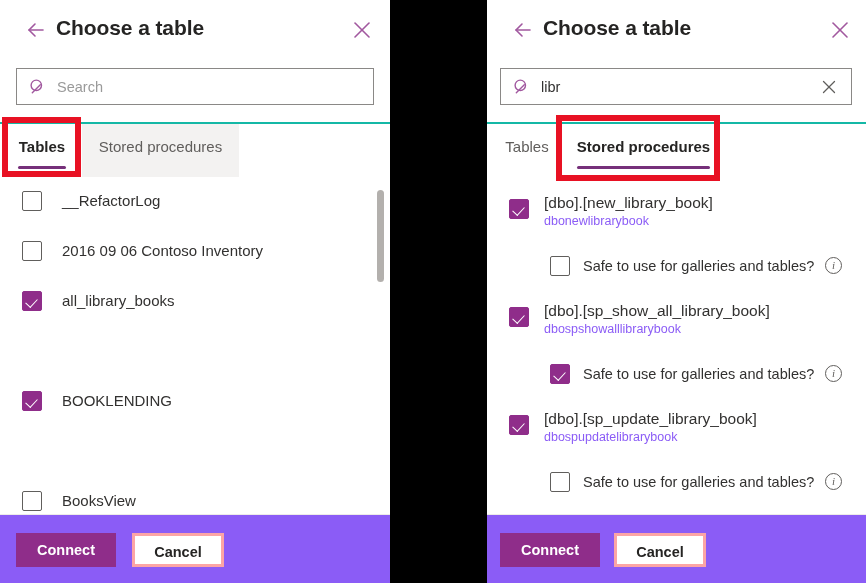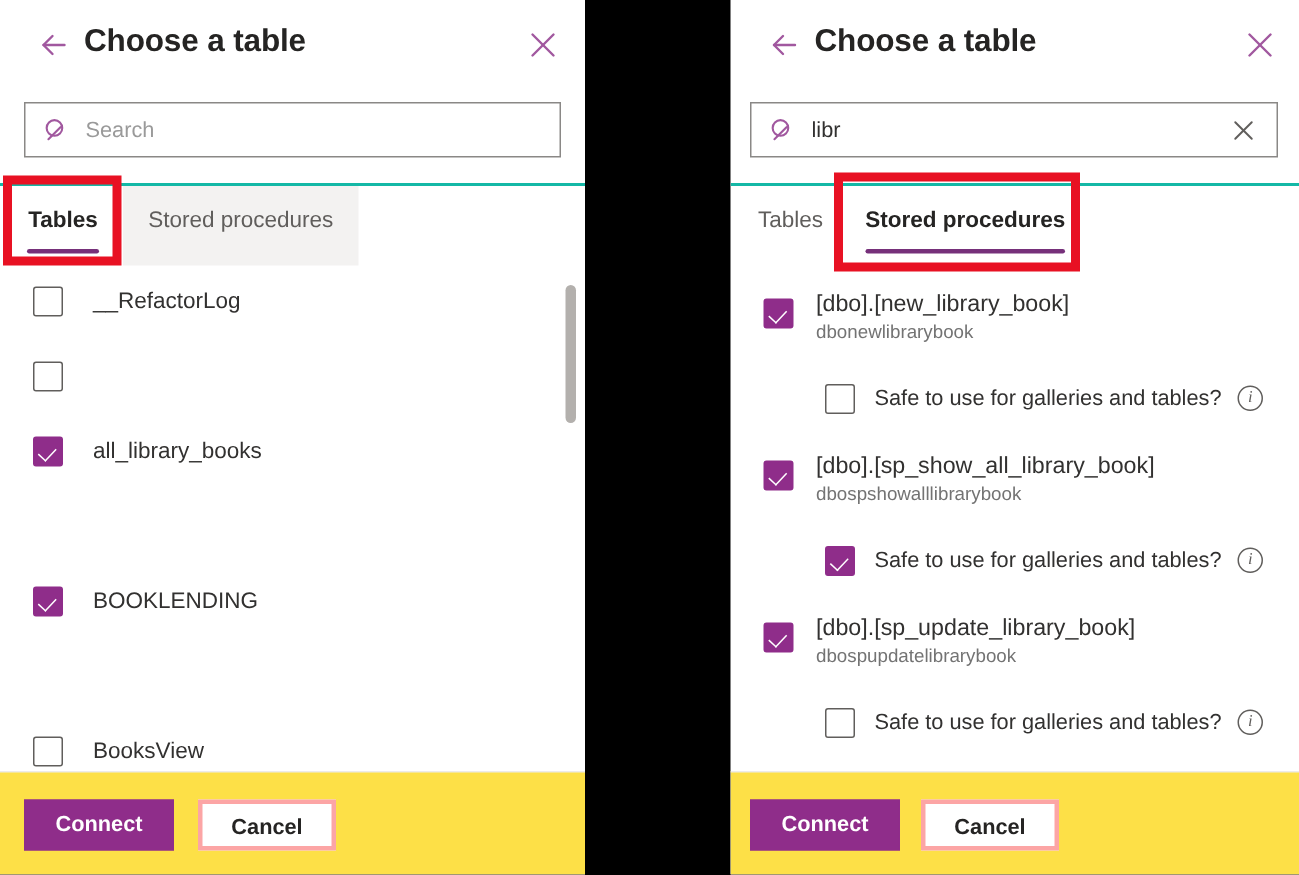--- a/index.html
+++ b/index.html
@@ -264,21 +264,21 @@
     font-size: 15.5px;
     color: #323130;
     line-height: 21px;
     white-space: nowrap;
   }
   .sp-sub {
     position: absolute;
     left: 57px;
     top: 21px;
     font-size: 12.5px;
-    color: #737373;
+    color: #8b5cf6;
     line-height: 17px;
     white-space: nowrap;
   }
   .saferow { position: absolute; left: 0; right: 0; height: 26px; }
   .saferow .cb { left: 63px; top: 2px; }
   .safe-label {
     position: absolute;
     left: 96px;
     top: 2px;
     font-size: 14.5px;
@@ -305,21 +305,21 @@
     user-select: none;
   }
 
   
   .footer {
     position: absolute;
     left: 0; right: 0;
     bottom: 0;
     height: 68px;
     border-top: 1px solid #edebe9;
-    background: #fde047;
+    background: #8b5cf6;
   }
   .btn {
     position: absolute;
     top: 18px;
     height: 34px;
     box-sizing: border-box;
     font-size: 14.5px;
     line-height: 32px;
     text-align: center;
     cursor: pointer;
@@ -389,20 +389,21 @@
     </div>
 
     <div class="list-area">
 
       <div class="trow" style="top:0px">
         <div class="cb"></div>
         <div class="trow-label">__RefactorLog</div>
       </div>
       <div class="trow" style="top:50px">
         <div class="cb"></div>
+        <div class="trow-label">2016 09 06 Contoso Inventory</div>
       </div>
       <div class="trow" style="top:100px">
         <div class="cb checked"></div>
         <div class="trow-label">all_library_books</div>
       </div>
       <div class="trow" style="top:200px">
         <div class="cb checked"></div>
         <div class="trow-label">BOOKLENDING</div>
       </div>
       <div class="trow" style="top:300px">

